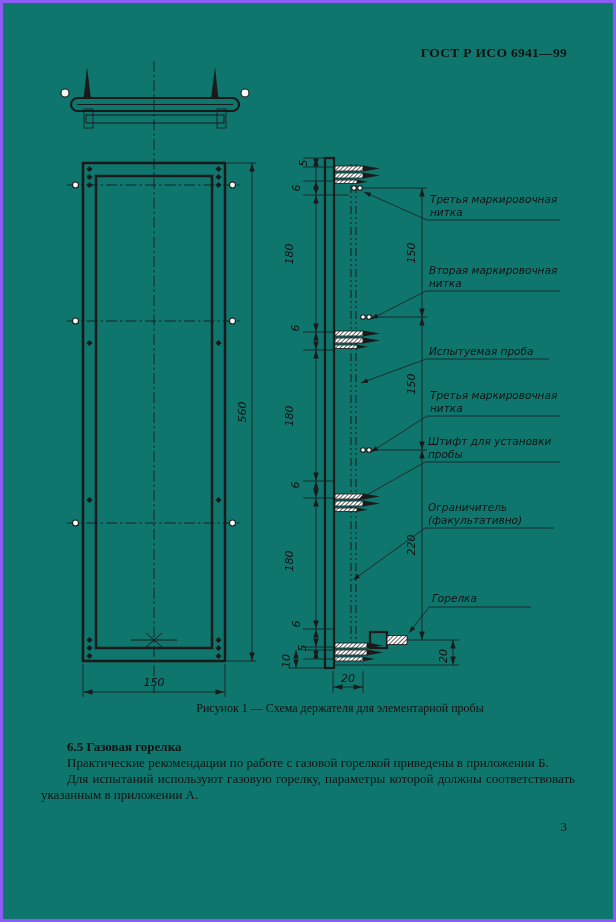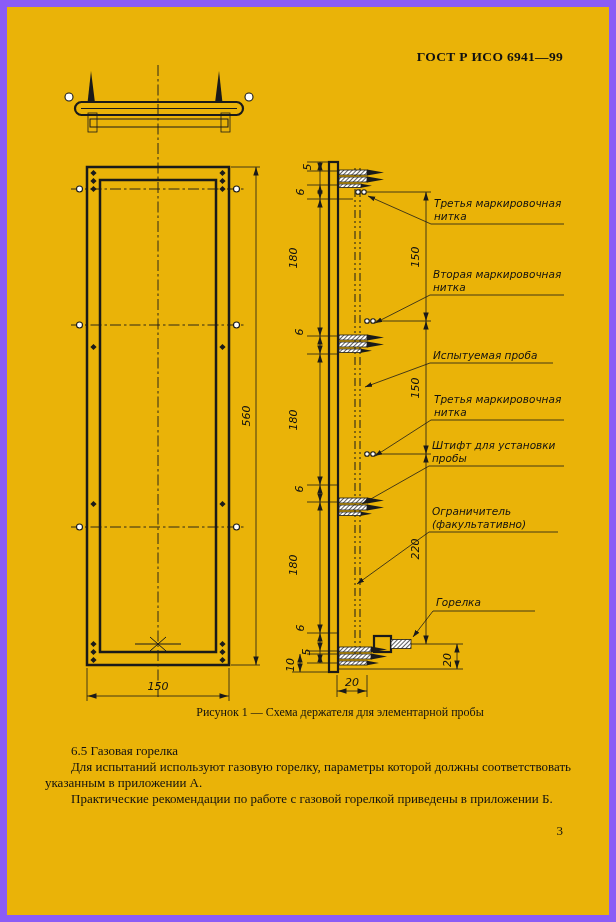--- a/index.html
+++ b/index.html
@@ -1,23 +1,23 @@
 <!DOCTYPE html>
 <html><head>
 <meta charset="utf-8">
 <style>
   html,body{margin:0;padding:0;background:#e8e8e8;}
-  .page{position:relative;width:616px;height:922px;background:#eab308;border:7px solid #8b5cf6;
+  .page{position:relative;width:616px;height:922px;background:#0f766e;border:3px solid #8b5cf6;
         font-family:"Liberation Serif", serif;color:#111;overflow:hidden;box-sizing:border-box;}
   .doc-header{position:absolute;top:42px;right:46px;font-weight:bold;font-size:13.5px;letter-spacing:.3px;}
   .fig-caption{position:absolute;top:698px;left:0;width:100%;text-align:center;font-size:12px;padding-left:32px;}
   .body-text{position:absolute;left:38px;right:38px;top:731px;font-size:13px;line-height:1.22;text-align:justify;}
   .body-text p{margin:0;text-indent:26px;}
   .note{font-size:12.4px;}
-  .sec-head{font-weight:normal;margin-top:5px !important;}
+  .sec-head{font-weight:bold;margin-top:5px !important;}
   .page-num{position:absolute;right:46px;top:816px;font-size:13px;}
   svg .ln{stroke:#1a1a1a;stroke-width:1;fill:none;}
   svg .thin{stroke:#1a1a1a;stroke-width:.8;fill:none;}
   svg .thick{stroke:#1a1a1a;stroke-width:2.5;fill:none;}
   svg .bar{stroke:#1a1a1a;stroke-width:2.2;fill:none;}
   svg .cl{stroke:#1a1a1a;stroke-width:.9;fill:none;stroke-dasharray:11 3 2.5 3;}
   svg .sampleln{stroke:#1a1a1a;stroke-width:1;fill:none;stroke-dasharray:8 3 2 3 2 3;}
   svg .solid{fill:#1a1a1a;stroke:none;}
   svg .hatched{fill:url(#hatch);stroke:#1a1a1a;stroke-width:.8;}
   svg .circ{fill:#fff;stroke:#1a1a1a;stroke-width:1.1;}
@@ -268,18 +268,18 @@
         <line x1="426" y1="604" x2="528" y2="604" class="thin"></line>
         <text class="callout" x="429" y="599">Горелка</text>
       </g>
     </g>
   </svg>
 
   <div class="fig-caption">Рисунок 1 — Схема держателя для элементарной пробы</div>
 
   <div class="body-text">
     <p class="sec-head">6.5 Газовая горелка</p>
+    <p>Практические рекомендации по работе с газовой горелкой приведены в приложении Б.</p>
     <p>Для испытаний используют газовую горелку, параметры которой должны соответствовать указанным в приложении А.</p>
-    <p>Практические рекомендации по работе с газовой горелкой приведены в приложении Б.</p>
   </div>
 
   <div class="page-num">3</div>
 </div>
 
 </body></html>

